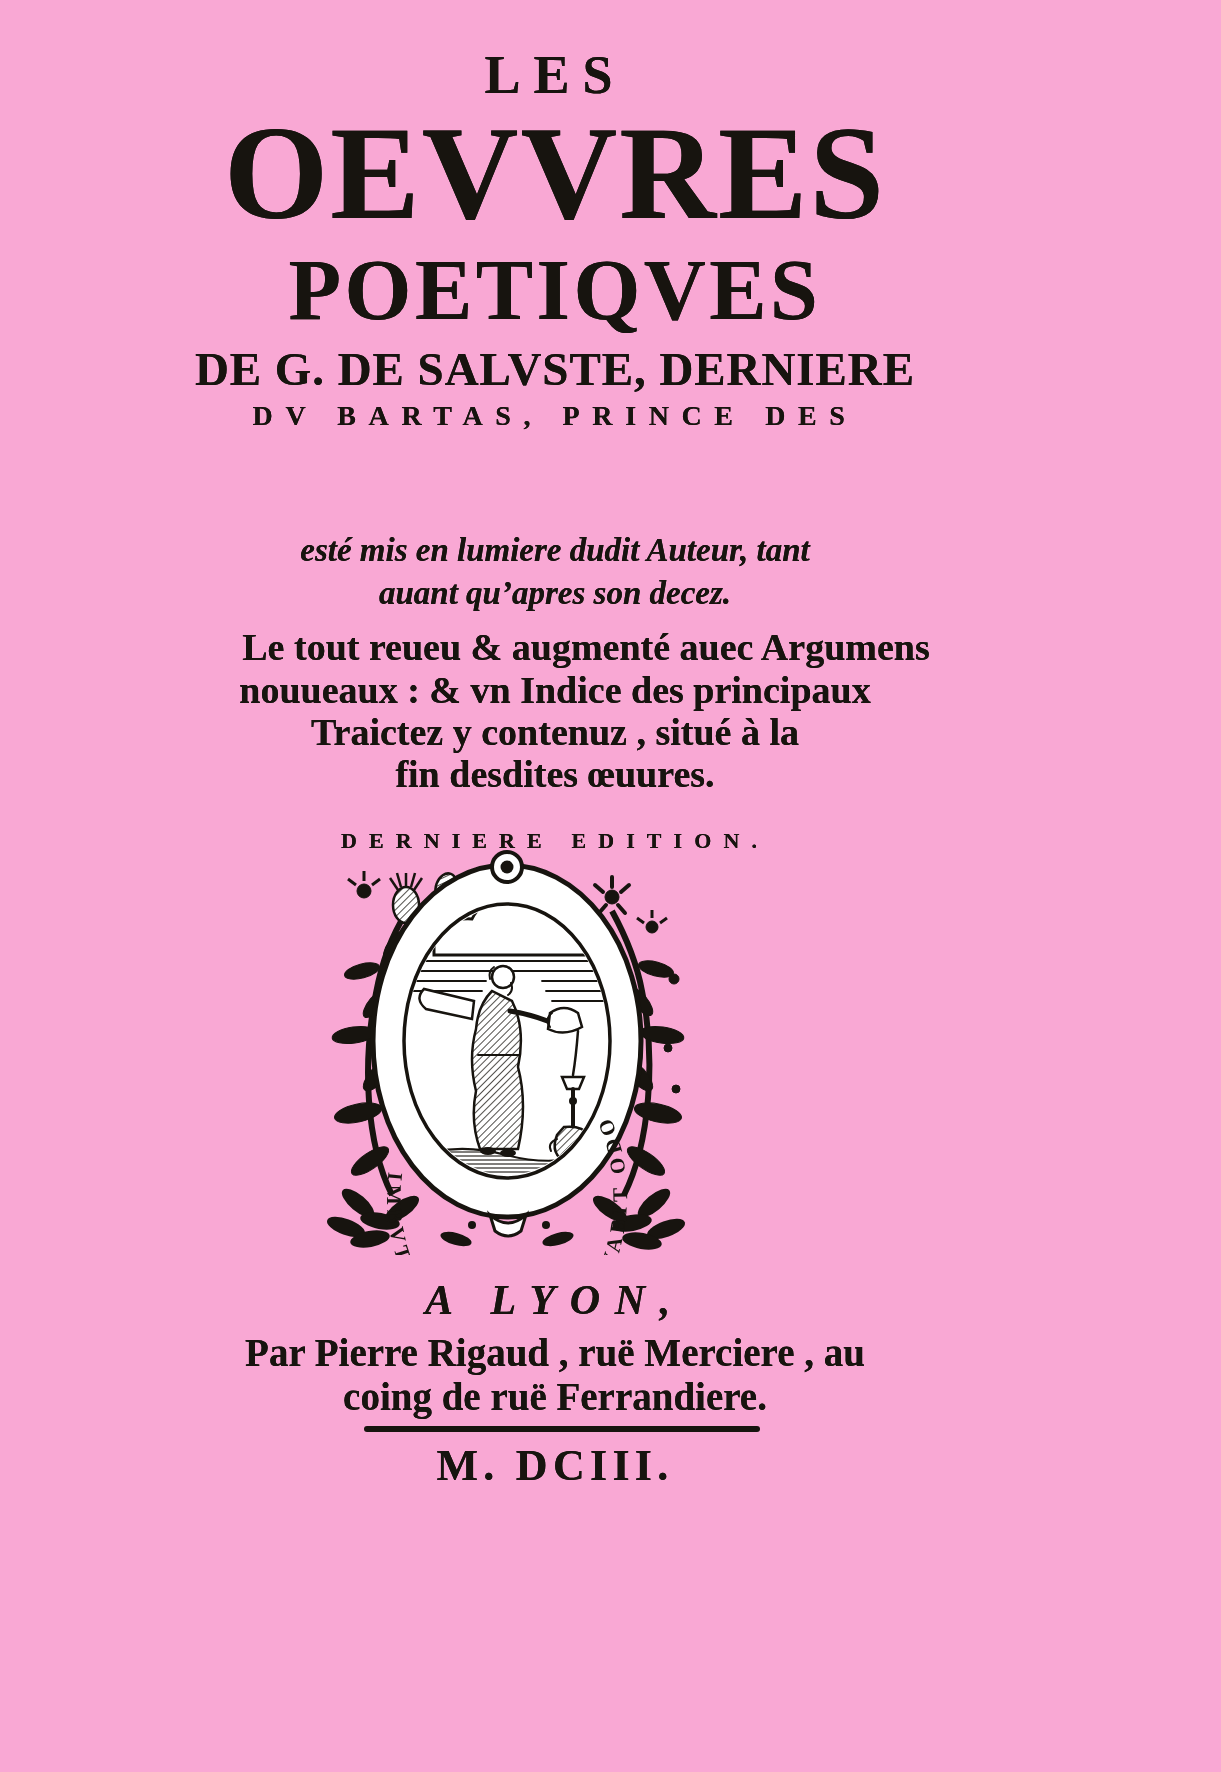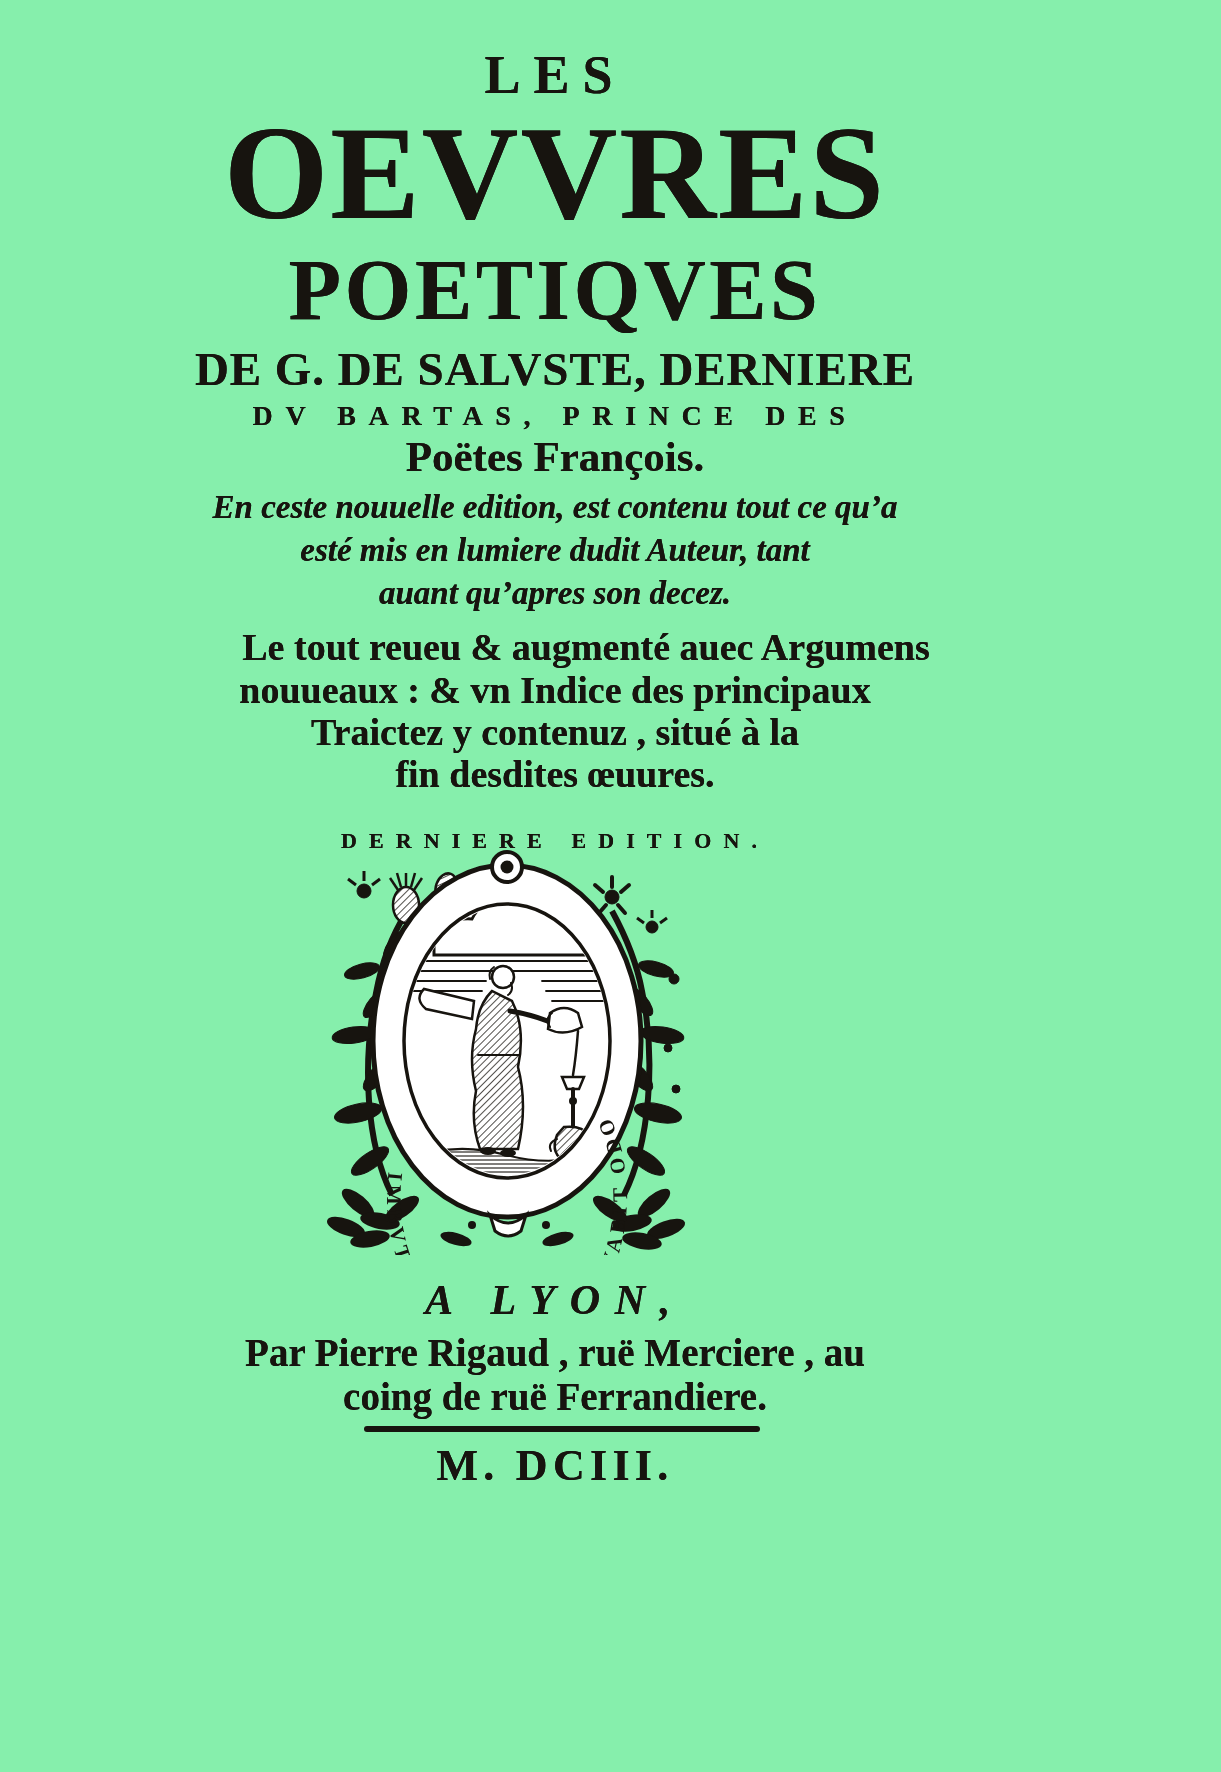--- a/index.html
+++ b/index.html
@@ -1,20 +1,20 @@
 <!DOCTYPE html>
 <html><head>
 <meta charset="utf-8">
 <style>
   html,body{margin:0;padding:0;background:#ffffff;}
   .page{
     position:relative;
     width:1221px;height:1772px;
     margin:0 auto;
-    background:#86efac;
+    background:#f9a8d4;
     color:#17140f;
     font-family:"Liberation Serif","DejaVu Serif",serif;
     overflow:hidden;
   }
   .line{
     position:absolute;left:0;width:1110px;
     text-align:center;font-weight:700;white-space:nowrap;
     text-shadow:0 0 .5px currentColor;
   }
   #les        {top:44px;  font-size:54px;  letter-spacing:.24em;}
@@ -47,23 +47,21 @@
 <body>
 
 <div class="page">
 
   <div class="line" id="les">LES</div>
   <div class="line" id="poetiques">POETIQVES</div>
   <div class="line" id="oeuvres">OEVVRES</div>
 
   <div class="line" id="author1">DE G. DE SALVSTE, DERNIERE</div>
   <div class="line" id="author2">DV BARTAS, PRINCE DES</div>
-  <div class="line" id="author3">Poëtes François.</div>
-
-  <div class="line" id="note1">En ceste nouuelle edition, est contenu tout ce qu’a</div>
+
   <div class="line" id="note2">esté mis en lumiere dudit Auteur, tant</div>
   <div class="line" id="note3">auant qu’apres son decez.</div>
 
   <div class="line" id="cont1">Le tout reueu &amp; augmenté auec Argumens</div>
   <div class="line" id="cont2">nouueaux : &amp; vn Indice des principaux</div>
   <div class="line" id="cont3">Traictez y contenuz , situé à la</div>
   <div class="line" id="cont4">fin desdites œuures.</div>
 
   <div class="line" id="edlabel">DERNIERE EDITION.</div>
 

